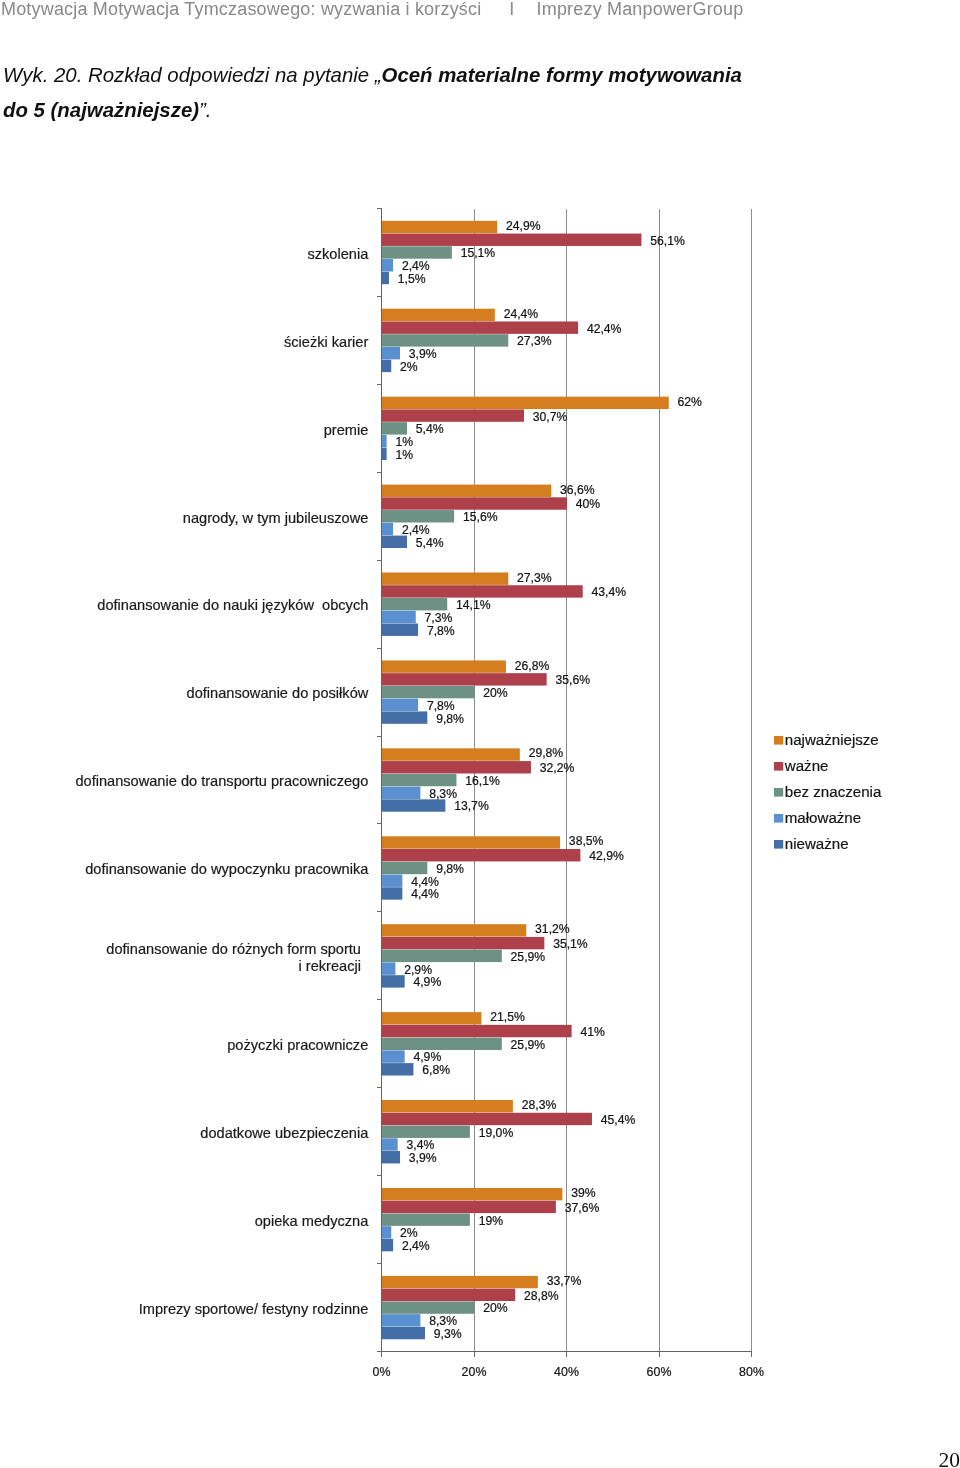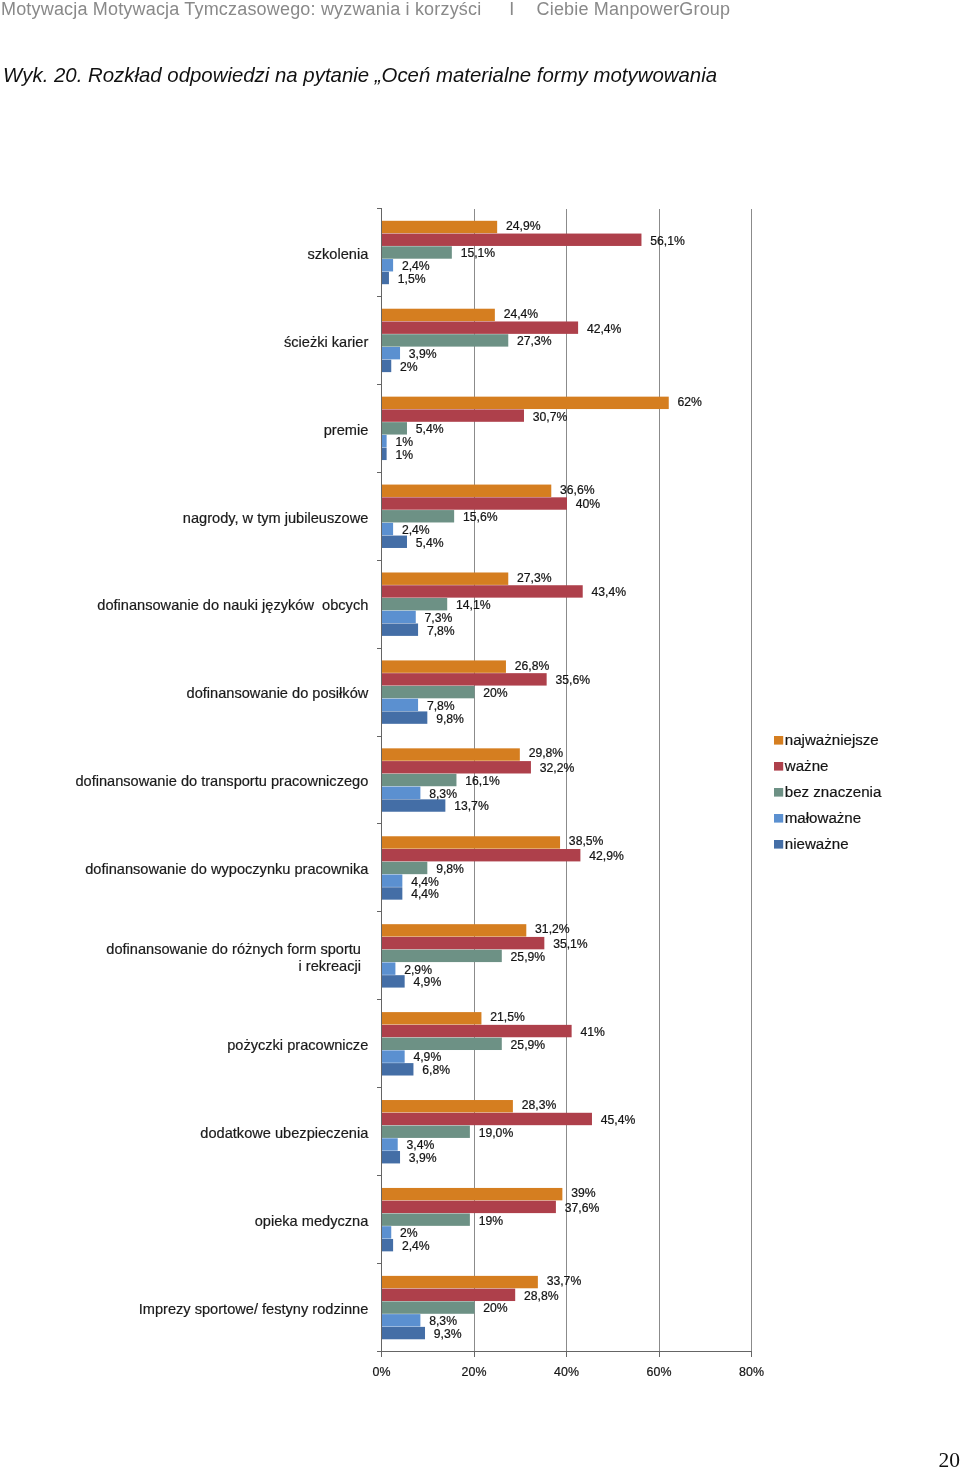--- a/index.html
+++ b/index.html
@@ -10,21 +10,21 @@
   .page{position:absolute;inset:0;}
 
   
   .rh{position:absolute;left:1px;top:-2px;font-size:18px;color:#898989;
       letter-spacing:0.18px;white-space:nowrap;line-height:22px;}
   .rh .sep{padding-left:28px;padding-right:22px;}
 
   
   .cap{position:absolute;left:3px;top:58px;width:940px;font-size:20.4px;font-style:italic;
        color:#111;line-height:35px;letter-spacing:0px;}
-  .cap b{font-weight:normal;}
+  .cap b{font-weight:bold;}
   .capline{white-space:nowrap;}
 
   
   #chart{position:absolute;left:0;top:0;width:960px;height:1468px;}
   #chart svg{display:block;}
   .catlabel{font-family:"Liberation Sans",sans-serif;font-size:14.6px;fill:#1a1a1a;
             letter-spacing:0px;stroke:#1a1a1a;stroke-width:0.2px;paint-order:stroke fill;}
   .vallabel{font-family:"Liberation Sans",sans-serif;font-size:12.2px;fill:#141414;
             letter-spacing:0px;stroke:#141414;stroke-width:0.22px;paint-order:stroke fill;}
   .ticklabel{font-family:"Liberation Sans",sans-serif;font-size:12.4px;fill:#141414;
@@ -35,25 +35,26 @@
   
   .pn{position:absolute;right:0px;top:1448px;font-family:"Liberation Serif",serif;
       font-size:21.5px;color:#111;}
 </style>
 </head>
 <body>
 
 <div class="page">
 
   <div class="rh">
-    <span>Motywacja Motywacja Tymczasowego: wyzwania i korzyści</span><span class="sep">I</span><span>Ciebie ManpowerGroup</span>
+    <span>Motywacja Motywacja Tymczasowego: wyzwania i korzyści</span><span class="sep">I</span><span>Imprezy ManpowerGroup</span>
   </div>
 
   <div class="cap">
     <div class="capline"><span>Wyk. 20. Rozkład odpowiedzi na pytanie „</span><b>Oceń materialne formy motywowania</b></div>
+    <div class="capline"><b>do 5 (najważniejsze)</b><span>”.</span></div>
   </div>
 
   <div id="chart">
       <svg width="960" height="1468" viewBox="0 0 960 1468">
         <g shape-rendering="crispEdges">
           <line x1="474" y1="208.5" x2="474" y2="1351.5" stroke="#8b8b8b" stroke-width="1"></line>
           <line x1="566.5" y1="208.5" x2="566.5" y2="1351.5" stroke="#8b8b8b" stroke-width="1"></line>
           <line x1="659" y1="208.5" x2="659" y2="1351.5" stroke="#8b8b8b" stroke-width="1"></line>
           <line x1="751.5" y1="208.5" x2="751.5" y2="1351.5" stroke="#8b8b8b" stroke-width="1"></line>
         </g>

